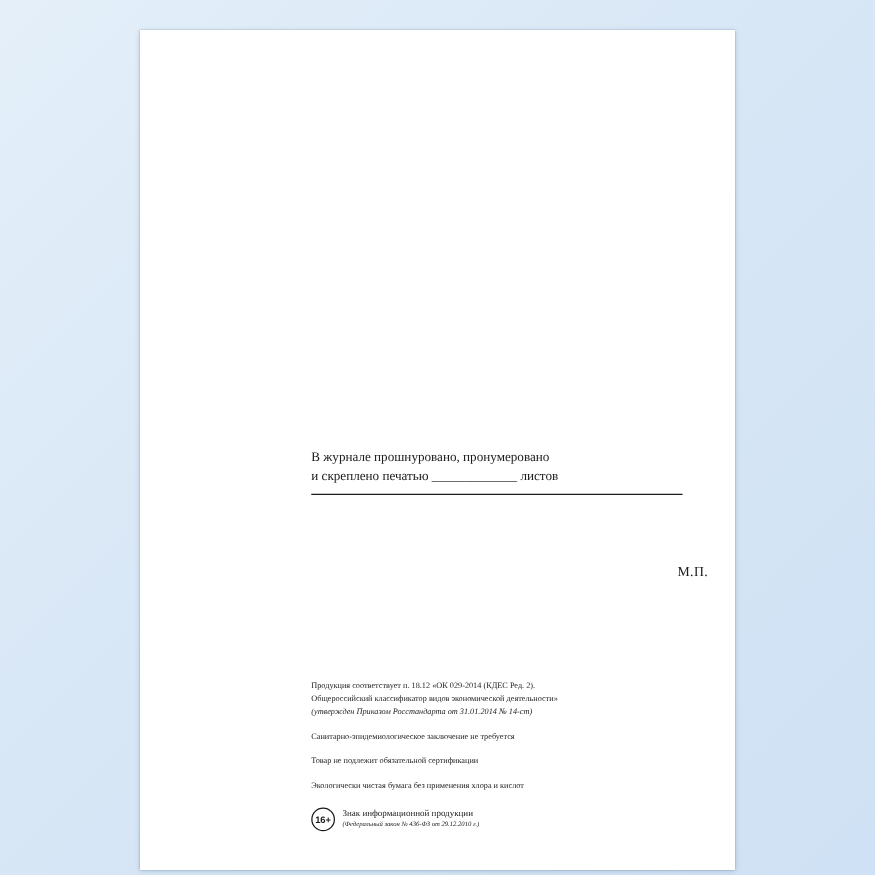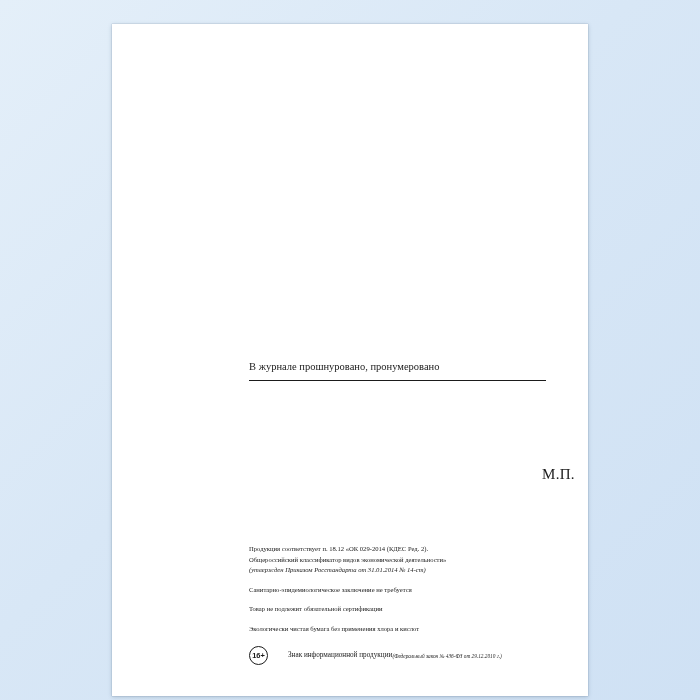--- a/index.html
+++ b/index.html
@@ -57,22 +57,22 @@
     display: block;
     width: 297px;
     height: 0;
     border-bottom: 1px solid #1b1b1b;
     margin-top: 6px;
     margin-left: 0;
   }
   .mp {
     position: absolute;
     left: 293px;
-    top: 108px;
-    font-size: 15px;
+    top: 92px;
+    font-size: 11px;
     letter-spacing: .3px;
     font-family: Liberation Serif, serif;
   }
 
   
   .legal {
     position: absolute;
     left: 137px;
     top: 520px;
     width: 320px;
@@ -91,41 +91,40 @@
     font-style: italic;
   }
 
   
   .agerow {
     position: absolute;
     left: 137px;
     top: 622px;
     display: flex;
     align-items: center;
-    gap: 20px;
+    gap: 6px;
   }
   .age-badge {
     width: 17px;
     height: 17px;
     border: 1px solid #1b1b1b;
     border-radius: 50%;
     display: flex;
     align-items: center;
     justify-content: center;
     font-size: 7.5px;
     font-weight: bold;
     font-family: "Liberation Sans", sans-serif;
     color: #1b1b1b;
     line-height: 1;
   }
   .age-texts {
     display: flex;
-    flex-direction: row;
+    flex-direction: column;
     justify-content: center;
-    align-items: flex-end;
   }
   .age-title {
     font-size: 7.2px;
     line-height: 9px;
     color: #1b1b1b;
   }
   .age-sub {
     font-size: 5.3px;
     line-height: 8px;
     font-style: italic;
@@ -135,20 +134,21 @@
 </head>
 <body>
 
 <div id="stage">
 
   <div id="page">
     <div class="page-inner">
 
       <div class="cert-block">
         <div class="cert-line">В журнале прошнуровано, пронумеровано</div>
+        <div class="cert-line">и скреплено печатью _____________ листов</div>
         <span class="rule"></span>
         <div class="mp">М.П.</div>
       </div>
 
       <div class="legal">
         <p class="tight">
           <span>Продукция соответствует п. 18.12 «ОК 029-2014 (КДЕС Ред. 2).</span><br>
           <span>Общероссийский классификатор видов экономической деятельности»</span><br>
           <span class="ital">(утвержден Приказом Росстандарта от 31.01.2014 № 14-ст)</span>
         </p>

